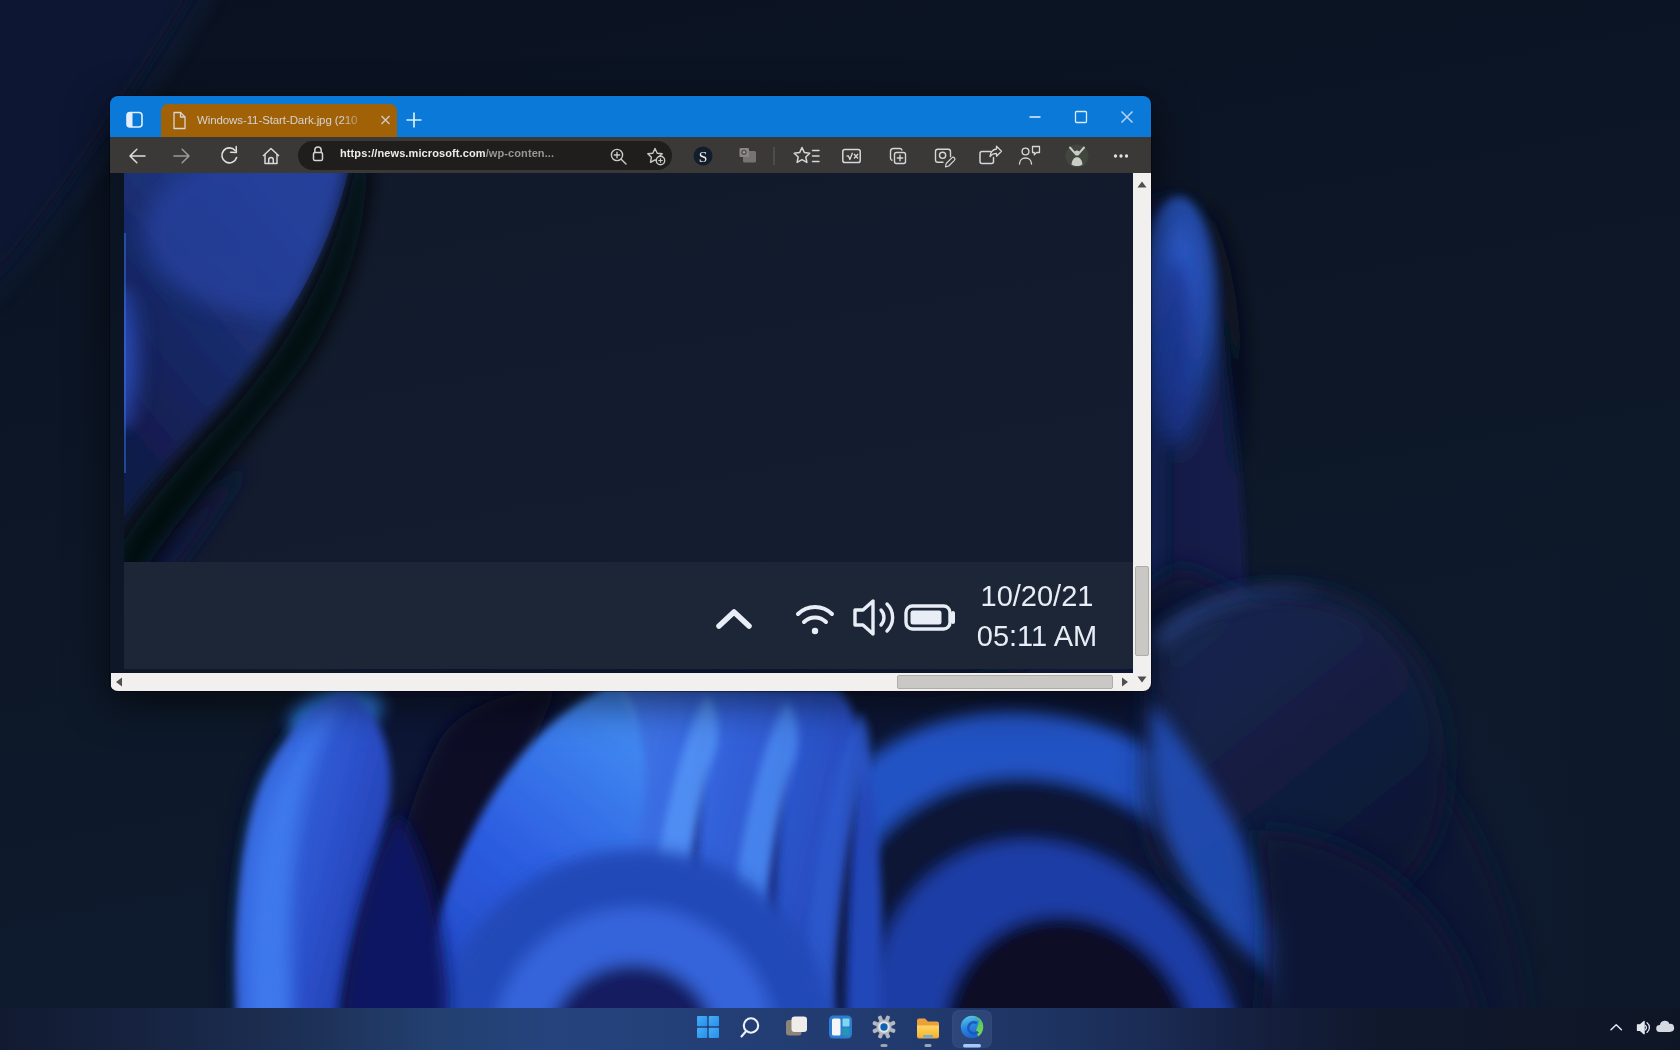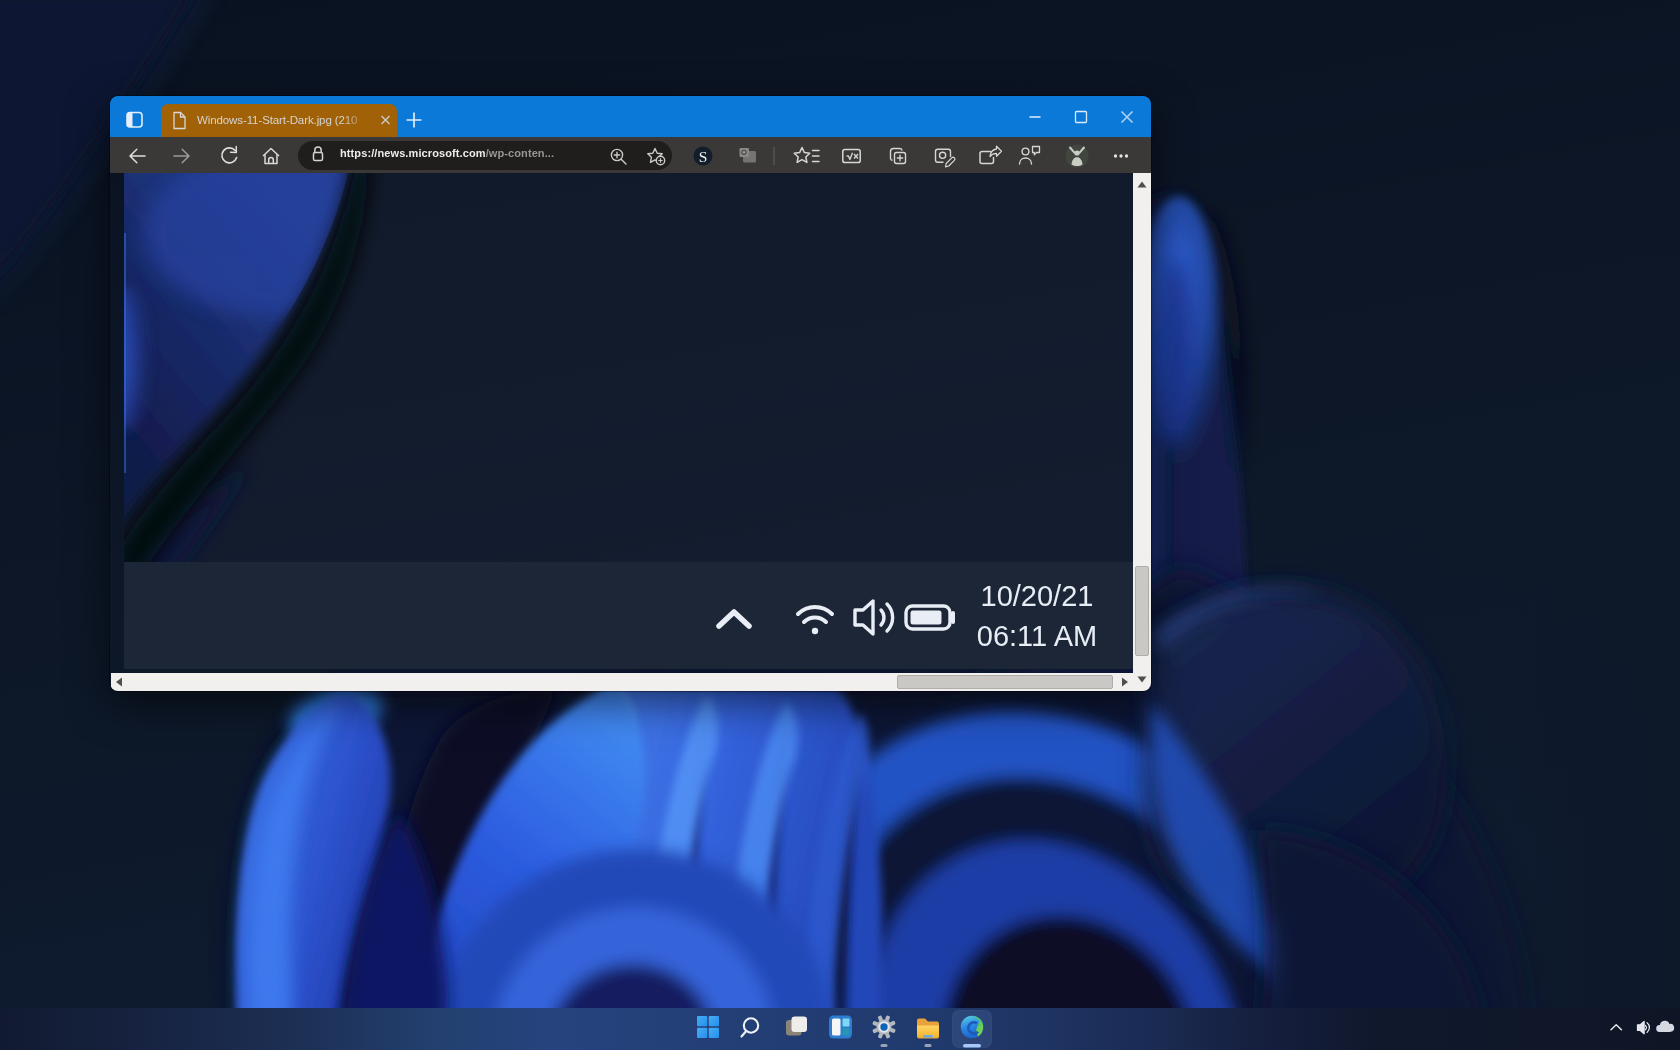--- a/index.html
+++ b/index.html
@@ -476,21 +476,21 @@
           <path d="M731,48 L739,48 L749,39 L749,72 L739,63 L731,63 Z" stroke-width="3.4"></path>
           <path d="M757,48 A11,11 0 0 1 757,63" stroke-width="3.4"></path>
           <path d="M763,42 A19,19 0 0 1 763,69" stroke-width="3.4"></path>
 
           <rect x="782" y="44" width="44" height="23" rx="6.5" stroke-width="3.4"></rect>
           <rect x="786.5" y="48.5" width="31" height="14" rx="2.5" fill="#e9eef6" stroke="none"></rect>
           <path d="M829,51 L829,60" stroke-width="4"></path>
         </g>
       </svg>
       <div class="ctray" id="cdate">10/20/21</div>
-      <div class="ctray" id="ctime">06:11 AM</div>
+      <div class="ctray" id="ctime">05:11 AM</div>
     </div>
   </div>
   <div id="vsb">
     <svg width="18" height="518" viewBox="0 0 18 518" style="position:absolute;left:0;top:0">
       <path d="M9,8.5 L13.5,14.5 L4.5,14.5 Z" fill="#4f4f4f"></path>
       <path d="M4.5,503.5 L13.5,503.5 L9,509.5 Z" fill="#4f4f4f"></path>
     </svg>
     <div id="vthumb"></div>
   </div>
   <div id="hsb">

